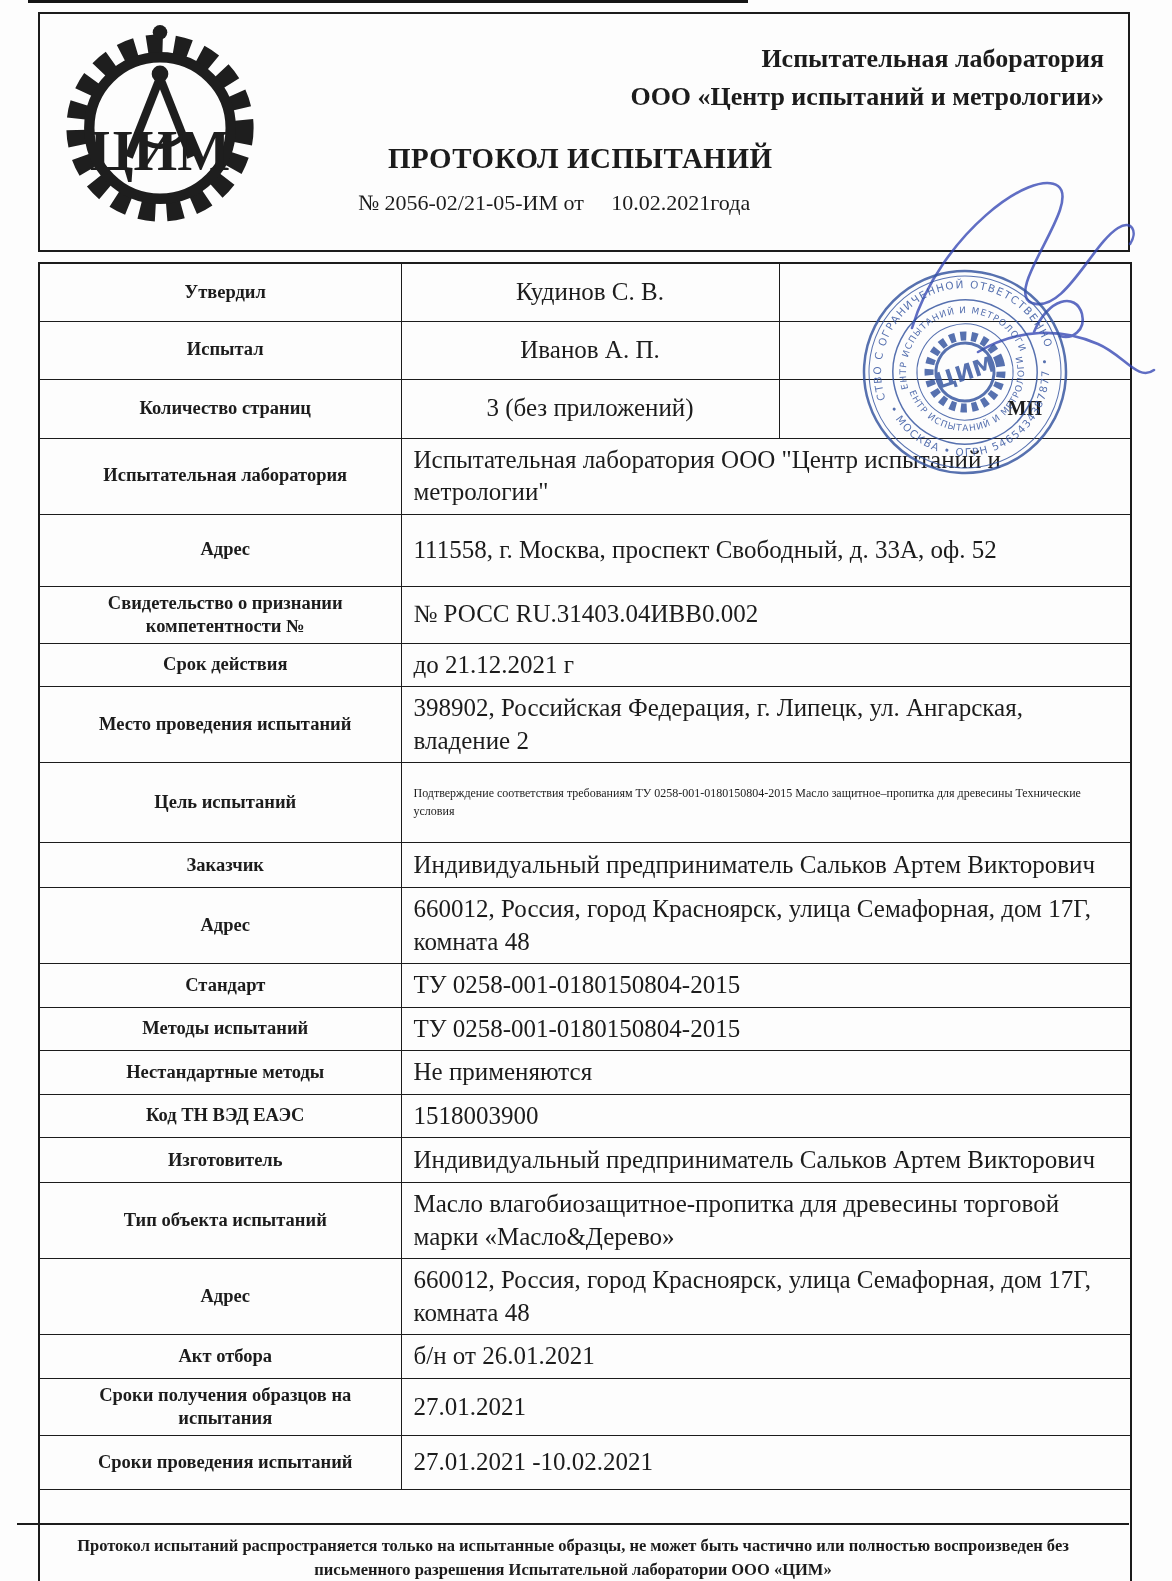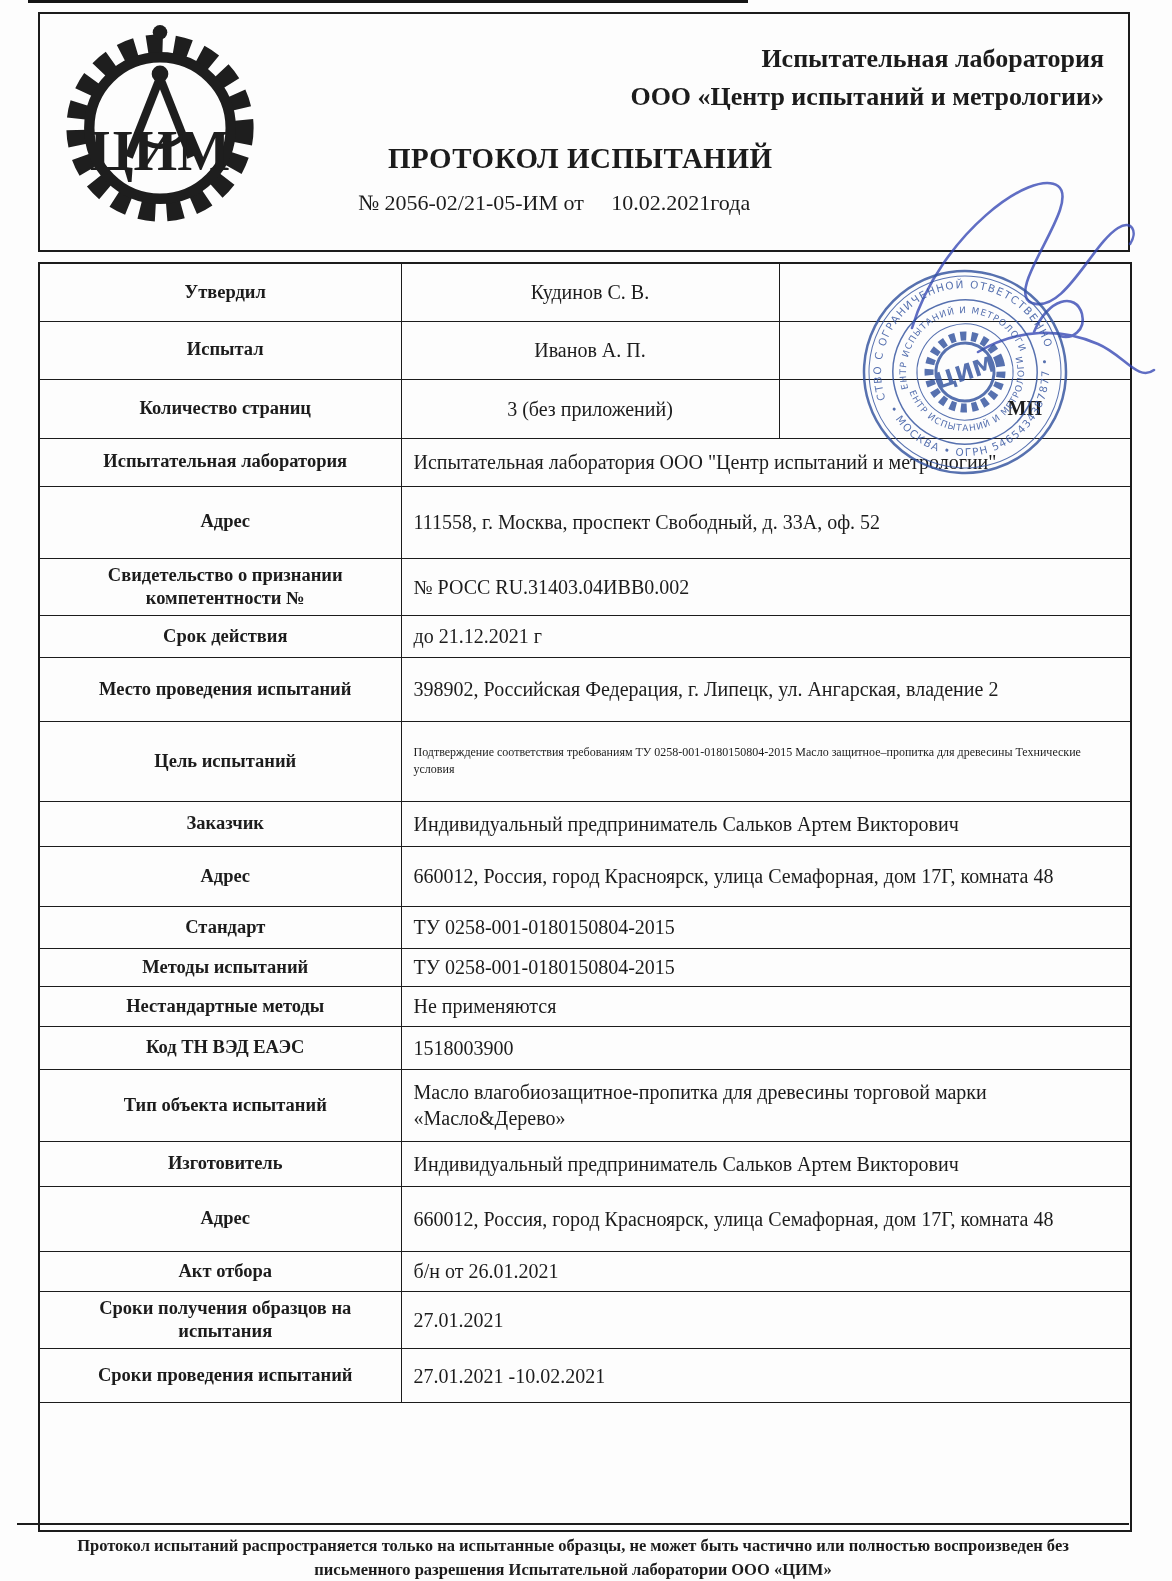--- a/index.html
+++ b/index.html
@@ -21,21 +21,21 @@
   .doc-number { position:absolute; left:318px; top:176px; font-size:22px; white-space:pre; }
 
   
   table.protocol {
     position:absolute; left:38px; top:262px; width:1092px;
     border-collapse:collapse; table-layout:fixed;
     border:2px solid #1c1c1c;
   }
   table.protocol td { border:1px solid #1c1c1c; vertical-align:middle; box-sizing:border-box; }
   td.lbl { font-weight:bold; font-size:18.5px; padding:5px 10px 5px 20px; line-height:1.25;text-align:center; }
-  td.val { font-size:20px; padding:5px 12px; line-height:1.3; }
+  td.val { font-size:25px; padding:5px 12px; line-height:1.3; }
   td.val.c { text-align:center; padding:5px 6px; }
   td.val .narrow { display:inline-block; max-width:650px; }
   td.val.small { font-size:12px; line-height:1.45; }
   td.side { }
   td.side.mp { text-align:right; padding-right:88px; font-weight:bold; font-size:20px; }
   tr.filler td { height:128px; }
 
   
   .footer {
     position:absolute; left:17px; top:1523px; width:1112px;
@@ -139,27 +139,27 @@
         <td class="val" colspan="2">ТУ 0258-001-0180150804-2015</td>
       </tr>
       <tr style="height:40px">
         <td class="lbl">Нестандартные методы</td>
         <td class="val" colspan="2">Не применяются</td>
       </tr>
       <tr style="height:43px">
         <td class="lbl">Код ТН ВЭД ЕАЭС</td>
         <td class="val" colspan="2">1518003900</td>
       </tr>
+      <tr style="height:45px">
+        <td class="lbl">Изготовитель</td>
+        <td class="val" colspan="2">Индивидуальный предприниматель Сальков Артем Викторович</td>
+      </tr>
       <tr style="height:72px">
         <td class="lbl">Тип объекта испытаний</td>
         <td class="val" colspan="2"><span class="narrow">Масло влагобиозащитное-пропитка для древесины торговой марки «Масло&amp;Дерево»</span></td>
-      </tr>
-      <tr style="height:45px">
-        <td class="lbl">Изготовитель</td>
-        <td class="val" colspan="2">Индивидуальный предприниматель Сальков Артем Викторович</td>
       </tr>
       <tr style="height:65px">
         <td class="lbl">Адрес</td>
         <td class="val" colspan="2">660012, Россия, город Красноярск, улица Семафорная, дом 17Г, комната 48</td>
       </tr>
       <tr style="height:40px">
         <td class="lbl">Акт отбора</td>
         <td class="val" colspan="2">б/н от 26.01.2021</td>
       </tr>
       <tr style="height:55px">

